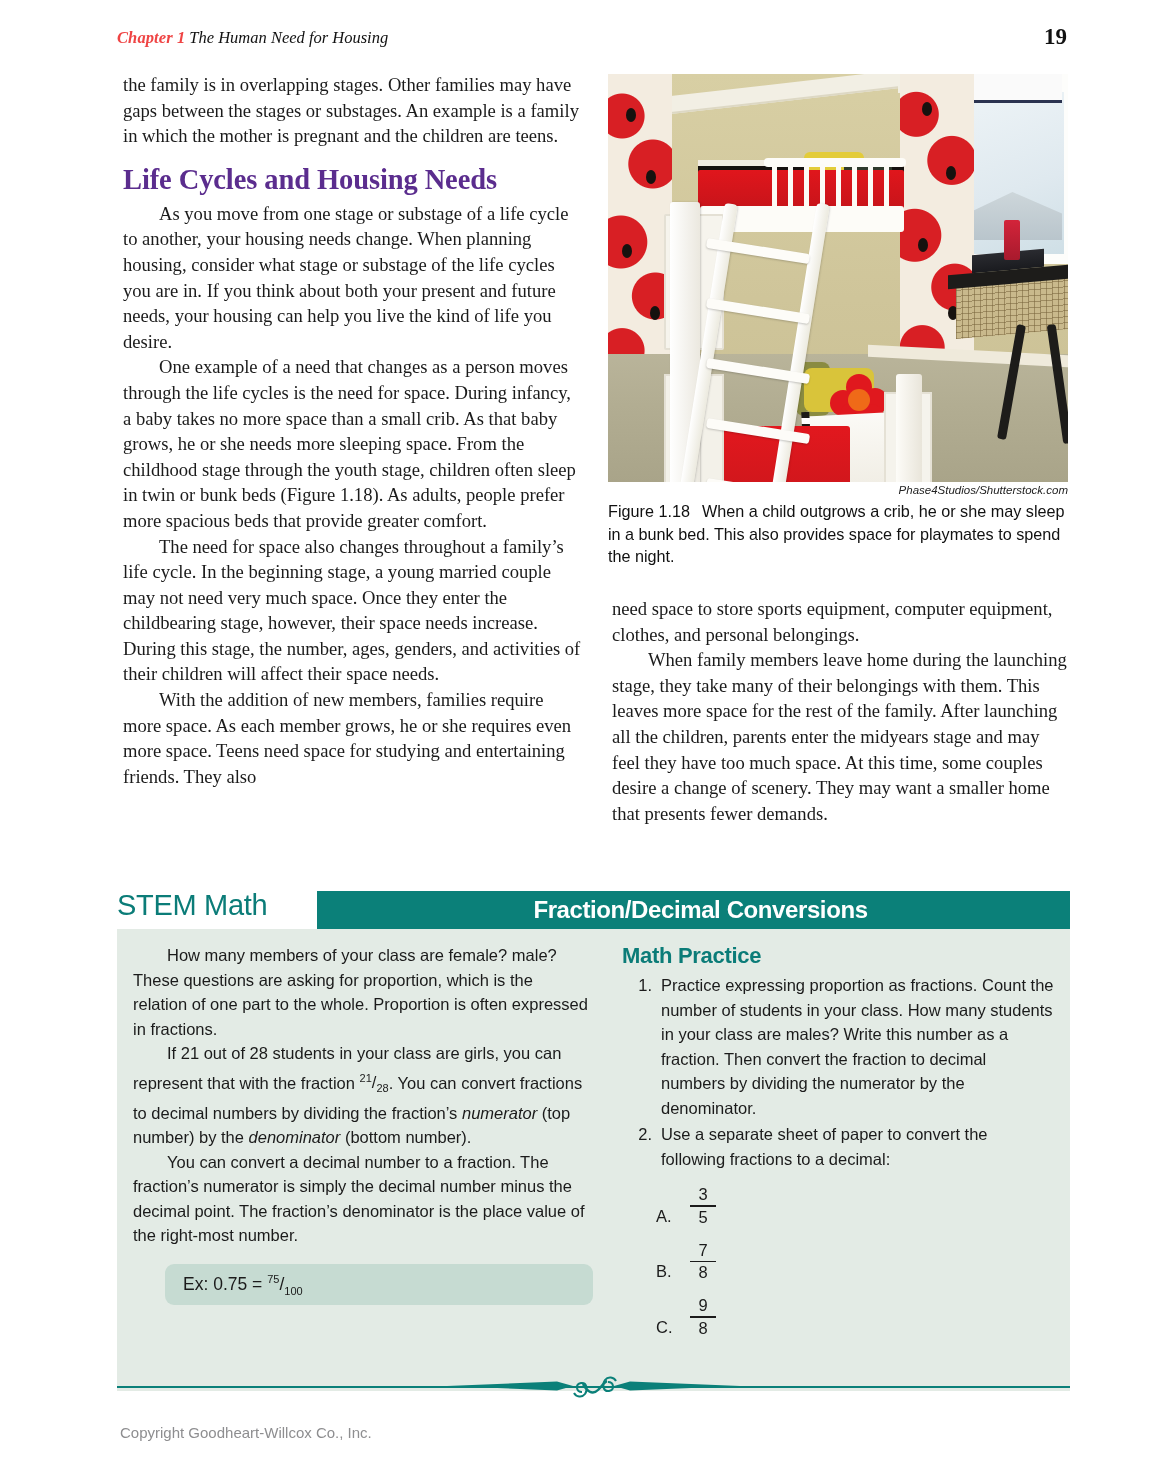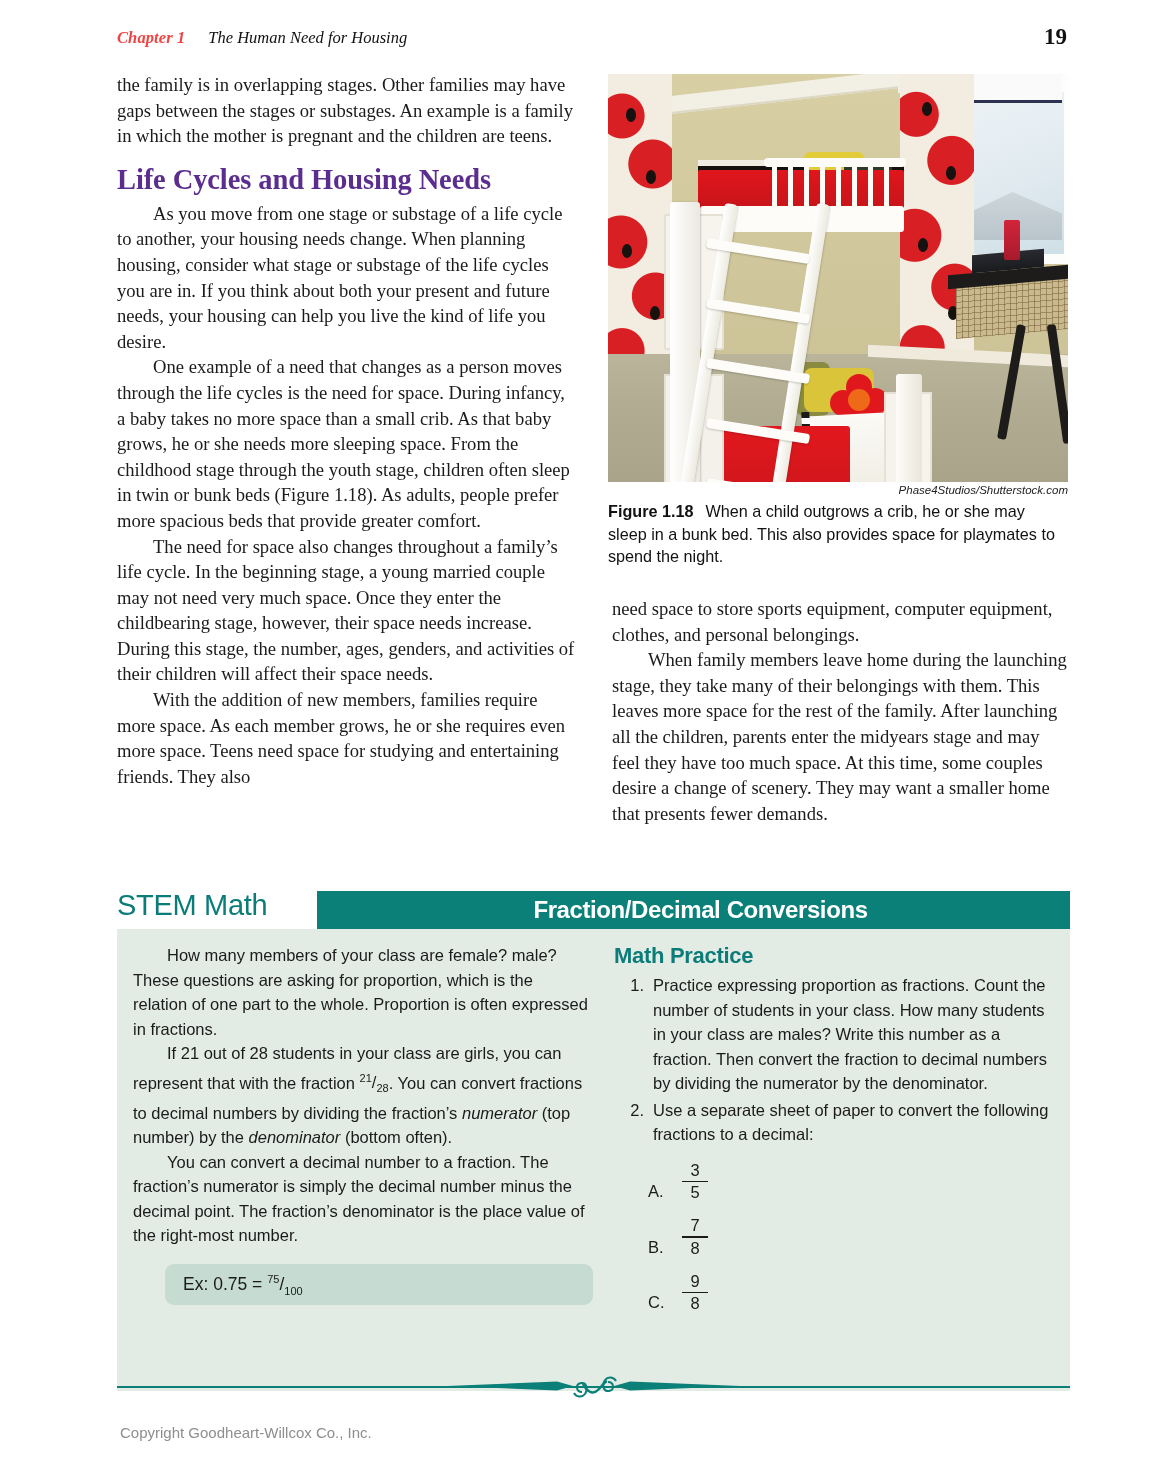--- a/index.html
+++ b/index.html
@@ -15,30 +15,30 @@
 
   
   .runhead { position:absolute; left:117px; top:28px; width:950px; height:28px; }
   .runhead .chap {
     font-family:"Liberation Serif", serif;
     font-weight:bold; font-style:italic; font-size:16.5px; color:#ef4444;
     letter-spacing:.1px;
   }
   .runhead .title {
     font-family:"Liberation Serif", serif;
-    font-style:italic; font-size:16.5px; color:#111; margin-left:19px;
+    font-style:italic; font-size:16.5px; color:#111; margin-left:0;
   }
   .runhead .pagenum {
     position:absolute; right:0; top:-4px;
     font-family:"Liberation Serif", serif;
     font-weight:bold; font-size:23px; color:#111;
   }
 
   
-  .col-left  { position:absolute; left:117px; top:72px;  width:460px; }
+  .col-left  { position:absolute; left:123px; top:72px;  width:460px; }
   .col-right { position:absolute; left:612px; top:596px; width:458px; }
 
   p.body {
     margin:0;
     font-family:"Liberation Serif", serif;
     font-size:18.6px;
     line-height:25.6px;
     text-align:left;
     color:#1b1b1b;
   }
@@ -69,21 +69,21 @@
     font-size:11.5px;
     color:#222;
   }
   .caption {
     margin-top:4px;
     font-family:"Liberation Sans", sans-serif;
     font-size:16.2px;
     line-height:22.5px;
     color:#111;
   }
-  .caption b { font-weight:bold; }
+  .caption b { font-weight:normal; }
   .caption .gap { display:inline-block; width:12px; }
 
   
   .wall      { position:absolute; inset:0; background:linear-gradient(180deg,#d8cfa4 0%,#cfc59a 55%,#c9bf93 100%); }
   .crown     { position:absolute; left:56px; top:8px; width:260px; height:16px; background:#f2efe4;
                transform:skewY(-6.5deg); border-bottom:2px solid #ddd8c4; }
   .crown2    { position:absolute; left:290px; top:5px; width:82px; height:14px; background:#f2efe4; }
   .floor     { position:absolute; left:0; bottom:0; width:100%; height:128px;
                background:linear-gradient(180deg,#b9b49a 0%,#b2ad92 40%,#a9a489 100%); }
   .baseboard { position:absolute; right:0; bottom:120px; width:200px; height:12px; background:#efeadb; transform:skewY(3deg);}
@@ -177,21 +177,21 @@
     font-weight:bold;
     font-size:24px;
     color:#ffffff;
     letter-spacing:-0.4px;
     text-align:center;
   }
   .stem-body {
     background:#e3ebe5;
     padding:14px 16px 18px 16px;
     display:flex;
-    gap:26px;
+    gap:34px;
     min-height:430px;
   }
   .stem-col { width:455px; }
   .stem-col.right { width:440px; }
   p.stem-p {
     margin:0;
     font-family:"Liberation Sans", sans-serif;
     font-size:16.5px;
     line-height:24.5px;
     color:#1b1b1b;
@@ -382,21 +382,21 @@
       <div class="bar">
         <span>Fraction/Decimal Conversions</span>
       </div>
     </div>
 
     <div class="stem-body">
 
       <div class="stem-col">
         <p class="stem-p ind">How many members of your class are female? male? These questions are asking for proportion, which is the relation of one part to the whole. Proportion is often expressed in fractions.</p>
         <p class="stem-p ind">
-          <span>If 21 out of 28 students in your class are girls, you can represent that with the fraction </span><span class="frac-inline"><sup>21</sup>/<sub>28</sub></span><span>. You can convert fractions to decimal numbers by dividing the fraction’s </span><i>numerator</i><span> (top number) by the </span><i>denominator</i><span> (bottom often).</span>
+          <span>If 21 out of 28 students in your class are girls, you can represent that with the fraction </span><span class="frac-inline"><sup>21</sup>/<sub>28</sub></span><span>. You can convert fractions to decimal numbers by dividing the fraction’s </span><i>numerator</i><span> (top number) by the </span><i>denominator</i><span> (bottom number).</span>
         </p>
 
 
         <p class="stem-p ind">You can convert a decimal number to a fraction. The fraction’s numerator is simply the decimal number minus the decimal point. The fraction’s denominator is the place value of the right-most number.</p>
 
         <div class="ex-box">
           <span>Ex: 0.75 = </span><span class="frac-inline"><sup>75</sup>/<sub>100</sub></span>
         </div>
       </div>
 

